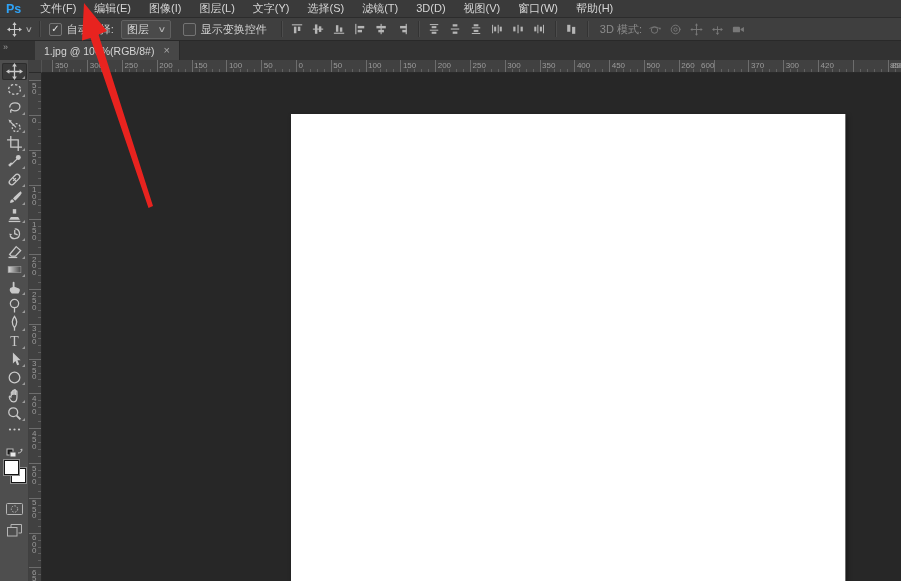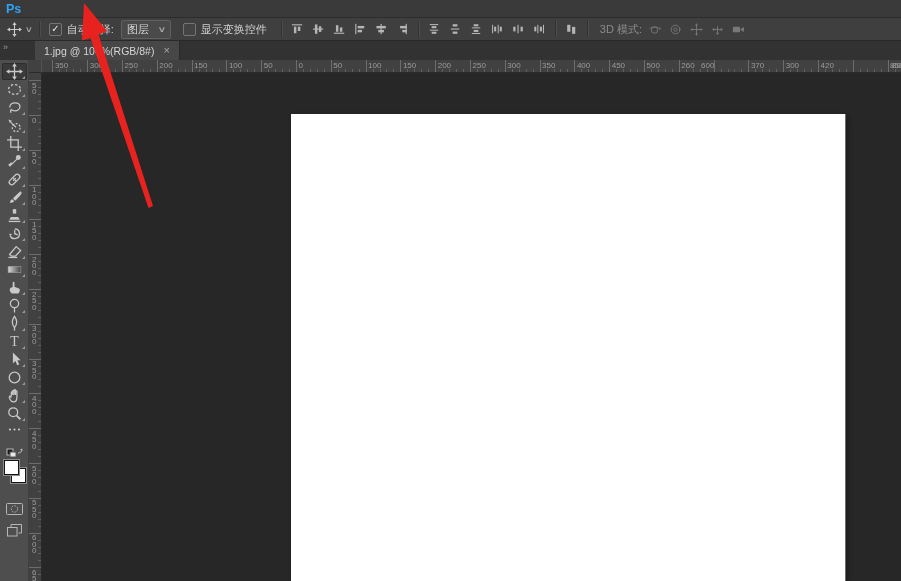--- a/index.html
+++ b/index.html
@@ -69,20 +69,33 @@
   .document{position:absolute;left:249px;top:41px;width:554px;height:467px;background:#ffffff;
     box-shadow:1px 0 0 #6e6e6e,0 1px 0 #1d1d1d,2px 2px 5px rgba(0,0,0,.45);}
   
   .annotation{position:absolute;left:0;top:0;width:901px;height:581px;z-index:20;pointer-events:none;}
 </style>
 </head>
 <body>
 
 <div class="menubar">
   <span class="ps-logo">Ps</span>
+  <nav class="menu-items" id="menu-items">
+      <span class="menu-item">文件(F)</span>
+      <span class="menu-item">编辑(E)</span>
+      <span class="menu-item">图像(I)</span>
+      <span class="menu-item">图层(L)</span>
+      <span class="menu-item">文字(Y)</span>
+      <span class="menu-item">选择(S)</span>
+      <span class="menu-item">滤镜(T)</span>
+      <span class="menu-item">3D(D)</span>
+      <span class="menu-item">视图(V)</span>
+      <span class="menu-item">窗口(W)</span>
+      <span class="menu-item">帮助(H)</span>
+    </nav>
 </div>
 
 <div class="optionsbar">
   <span class="ob-movetool">
     <span class="ob-icon" id="ob-current-tool">
         <svg width="15" height="15" viewBox="0 0 16 16">
           <path d="M8 2.5 8 13.5 M2.5 8 13.5 8" stroke="#c9c9c9" fill="none" stroke-width="1.2"></path>
           <path d="M8 0l2.2 3.2H5.8zM8 16l2.2-3.2H5.8zM0 8l3.2-2.2v4.4zM16 8l-3.2-2.2v4.4z" fill="#c9c9c9"></path>
         </svg>
       </span>

